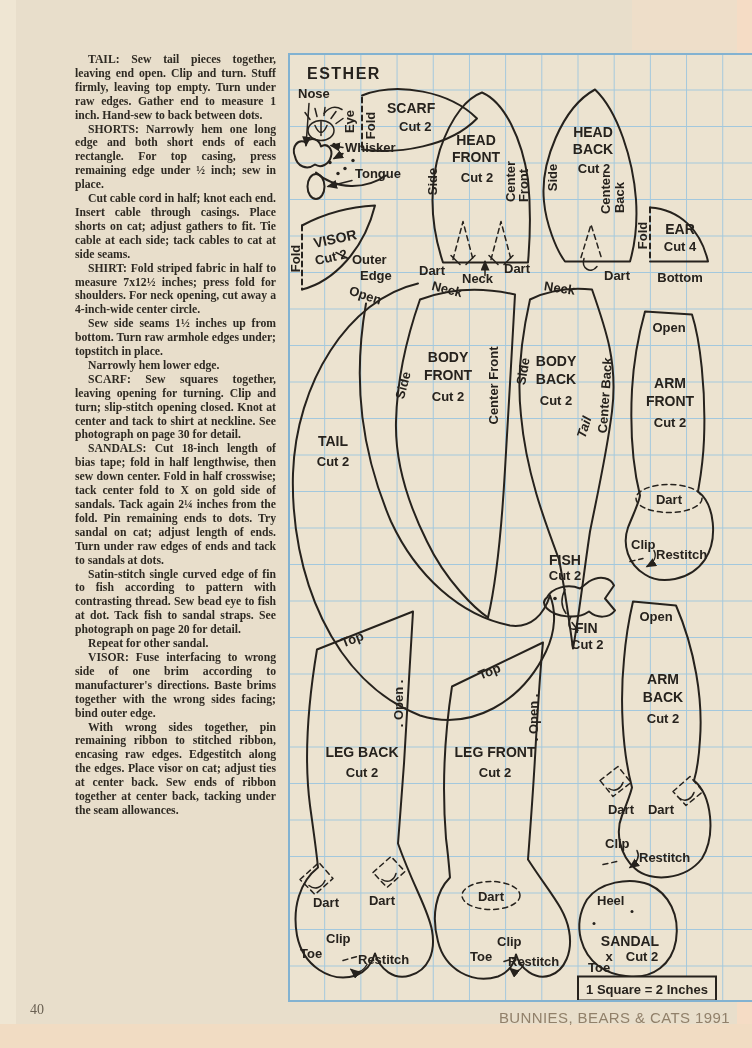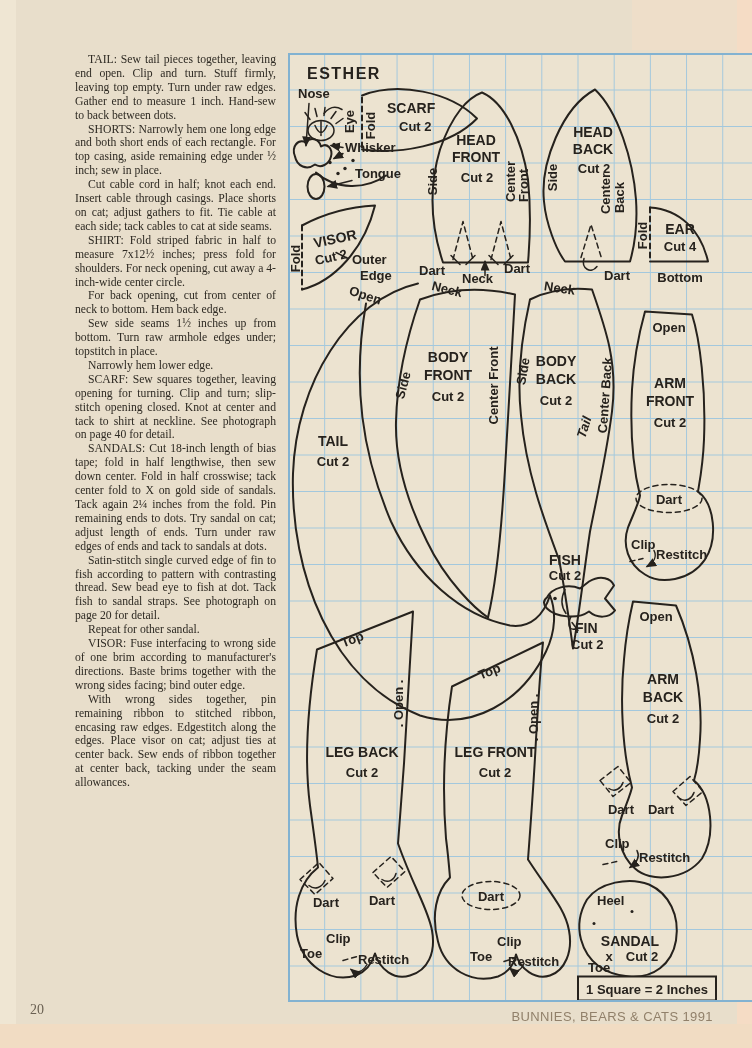--- a/index.html
+++ b/index.html
@@ -10,37 +10,37 @@
   }
   .edge-left{position:absolute;left:0;top:0;width:16px;height:100%;background:#efe6d3;}
   .edge-right{position:absolute;right:0;top:0;width:15px;height:100%;background:#f5dcc5;}
   .edge-bottom{position:absolute;left:0;bottom:0;width:100%;height:24px;background:#f1dcc3;}
   .edge-topright{position:absolute;right:0;top:0;width:120px;height:50px;background:#f2ddc8;opacity:.6;}
 
   .instructions{
     position:absolute;left:75px;top:53px;width:201px;height:952px;overflow:hidden;
     color:#2e2a23;font-size:11.7px;line-height:13.9px;text-align:justify;
   }
-  .instructions p{margin:0;text-indent:13px;}
+  .instructions p{margin:0;text-indent:13px;font-weight:bold;}
 
   .grid-area{
     position:absolute;left:288px;top:53px;width:496px;height:949px;
     background-color:#ece3d0;
     background-image:
       linear-gradient(#a3c8dd 1px, transparent 1px),
       linear-gradient(90deg,#a3c8dd 1px, transparent 1px);
     background-size:36.2px 36.5px;
   }
   .grid-border{position:absolute;inset:0;border:2px solid #82b2d1;pointer-events:none;}
   .grid-area svg{position:absolute;left:0;top:0;width:434px;height:949px;}
 
   .pgnum{position:absolute;left:30px;top:1002px;font-size:14px;color:#6a6052;}
   .footright{
-    position:absolute;right:39px;top:1009px;
-    font-family:"Liberation Sans",sans-serif;font-size:13px;
+    position:absolute;right:22px;top:1009px;
+    font-family:"Liberation Sans",sans-serif;font-size:15px;
     color:#91806a;letter-spacing:.4px;
   }
 
   
   .ln{fill:none;stroke:#26221d;stroke-width:2;stroke-linecap:round;stroke-linejoin:round;}
   .thin{stroke-width:1.5;}
   .da{stroke-dasharray:5 4;}
   .dot{fill:#26221d;stroke:none;}
   text{font-family:"Liberation Sans",sans-serif;font-weight:700;fill:#26221d;}
   .s14{font-size:14px;}
@@ -51,27 +51,26 @@
 </head>
 <body>
 
 <div class="edge-left"></div>
 <div class="edge-topright"></div>
 <div class="edge-right"></div>
 <div class="edge-bottom"></div>
 
 <div class="instructions">
   <p>TAIL: Sew tail pieces together, leaving end open. Clip and turn. Stuff firmly, leaving top empty. Turn under raw edges. Gather end to measure 1 inch. Hand-sew to back between dots.</p>
-  <p>SHORTS: Narrowly hem one long edge and both short ends of each rectangle. For top casing, aside remaining edge under ½ inch; sew in place.</p>
+  <p>SHORTS: Narrowly hem one long edge and both short ends of each rectangle. For top casing, press remaining edge under ½ inch; sew in place.</p>
   <p>Cut cable cord in half; knot each end. Insert cable through casings. Place shorts on cat; adjust gathers to fit. Tie cable at each side; tack cables to cat at side seams.</p>
   <p>SHIRT: Fold striped fabric in half to measure 7x12½ inches; press fold for shoulders. For neck opening, cut away a 4-inch-wide center circle.</p>
-  <p>For back opening, cut from center of neck to bottom. Hem back edge.</p>
   <p>Sew side seams 1½ inches up from bottom. Turn raw armhole edges under; topstitch in place.</p>
   <p>Narrowly hem lower edge.</p>
-  <p>SCARF: Sew squares together, leaving opening for turning. Clip and turn; slip-stitch opening closed. Knot at center and tack to shirt at neckline. See photograph on page 40 for detail.</p>
+  <p>SCARF: Sew squares together, leaving opening for turning. Clip and turn; slip-stitch opening closed. Knot at center and tack to shirt at neckline. See photograph on page 30 for detail.</p>
   <p>SANDALS: Cut 18-inch length of bias tape; fold in half lengthwise, then sew down center. Fold in half crosswise; tack center fold to X on gold side of sandals. Tack again 2¼ inches from the fold. Pin remaining ends to dots. Try sandal on cat; adjust length of ends. Turn under raw edges of ends and tack to sandals at dots.</p>
   <p>Satin-stitch single curved edge of fin to fish according to pattern with contrasting thread. Sew bead eye to fish at dot. Tack fish to sandal straps. See photograph on page 20 for detail.</p>
   <p>Repeat for other sandal.</p>
   <p>VISOR: Fuse interfacing to wrong side of one brim according to manufacturer's directions. Baste brims together with the wrong sides facing; bind outer edge.</p>
   <p>With wrong sides together, pin remaining ribbon to stitched ribbon, encasing raw edges. Edgestitch along the edges. Place visor on cat; adjust ties at center back. Sew ends of ribbon together at center back, tacking under the seam allowances.</p>
 </div>
 
 <div class="grid-area">
   <svg viewBox="0 0 434 948">
     <defs>
@@ -287,14 +286,14 @@
     </g>
 
     <g>
       <rect x="290" y="923" width="138" height="24" fill="#ece3d0" stroke="#26221d" stroke-width="2"></rect>
       <text class="s13" x="359" y="940" text-anchor="middle">1 Square = 2 Inches</text>
     </g>
   </svg>
   <div class="grid-border"></div>
 </div>
 
-<div class="pgnum">20</div>
+<div class="pgnum">40</div>
 <div class="footright">BUNNIES, BEARS &amp; CATS 1991</div>
 
 </body></html>

